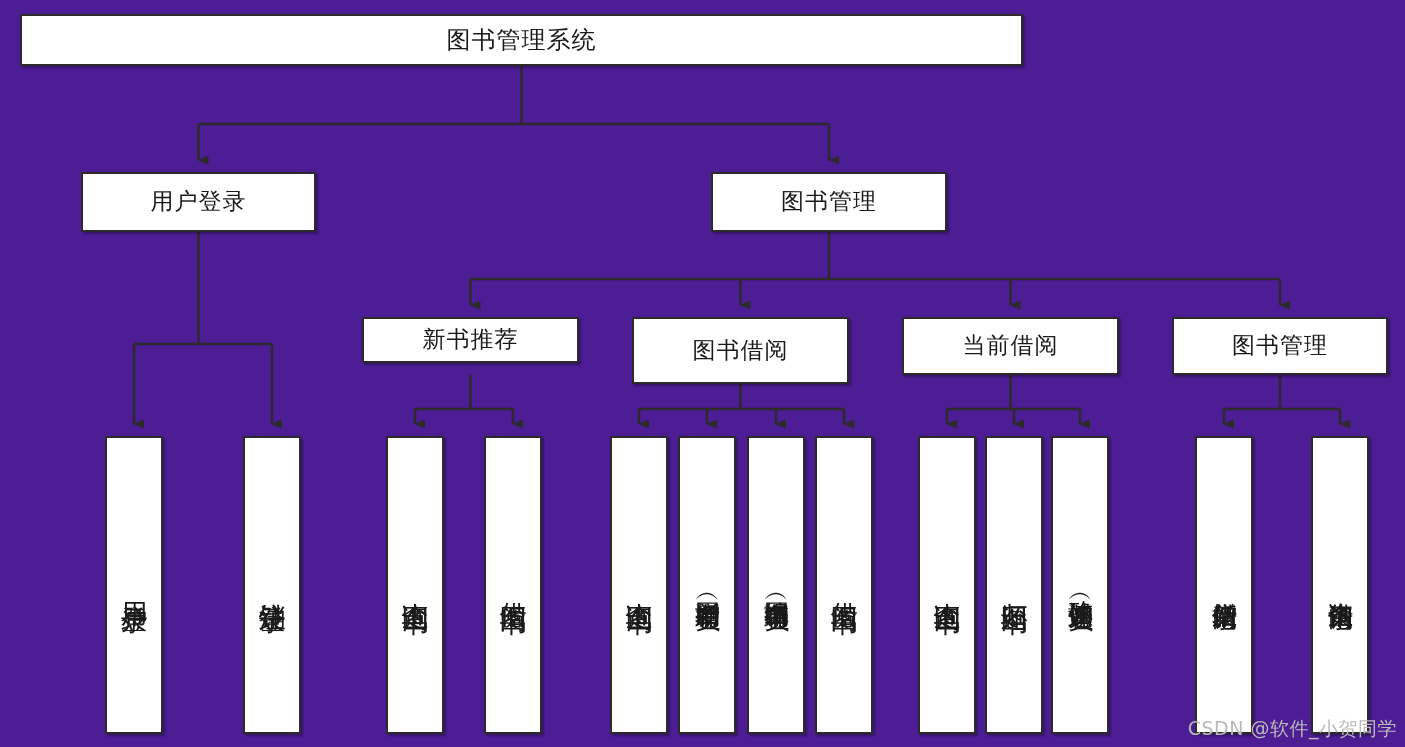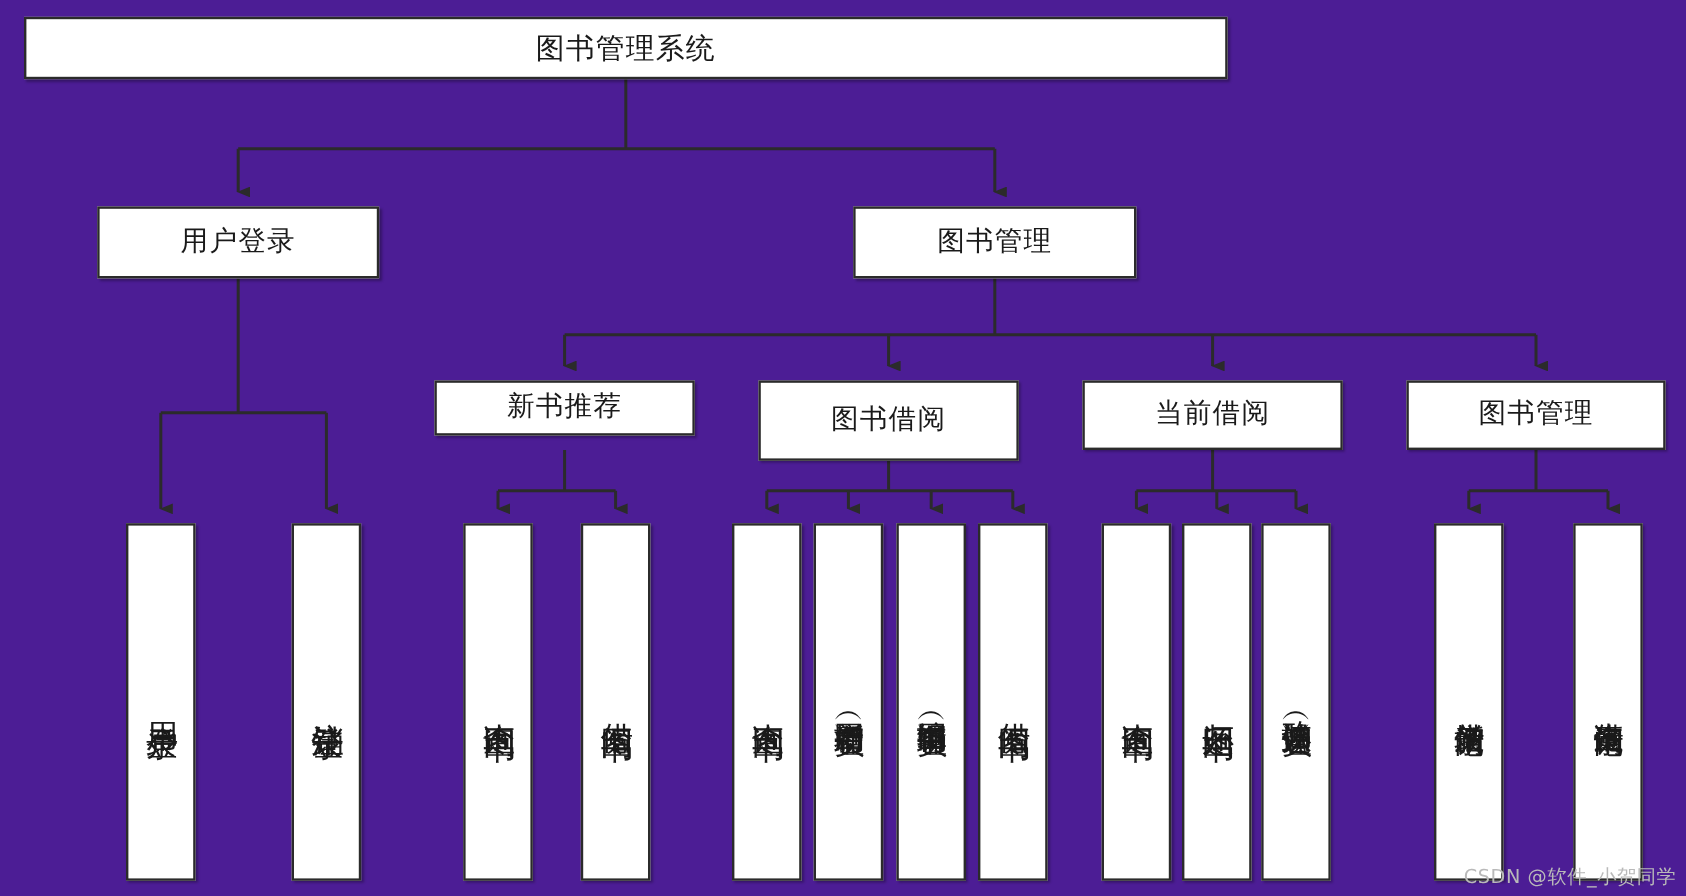--- a/index.html
+++ b/index.html
@@ -63,21 +63,21 @@
     white-space: nowrap;
   }
   .node.vert.tall .node-label {
     font-size: 25px;
     letter-spacing: 1px;
   }
   #watermark {
     position: absolute;
     right: 8px;
     bottom: 5px;
-    font-size: 16px;
+    font-size: 19px;
     color: #b9b9b9;
     letter-spacing: 0.5px;
     user-select: none;
     white-space: nowrap;
   }
 </style>
 </head>
 <body>
 
 <div id="diagram-root">

